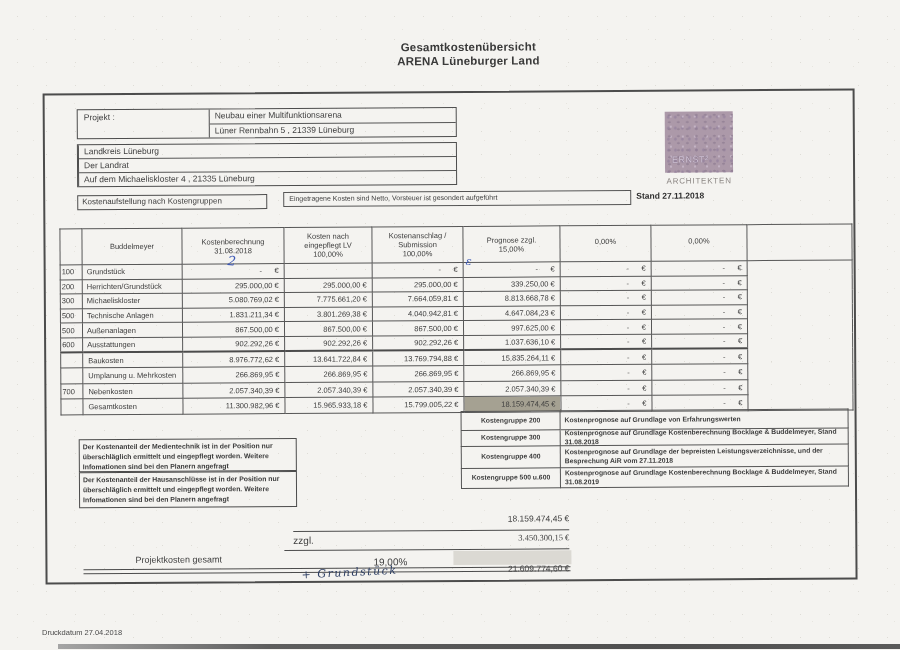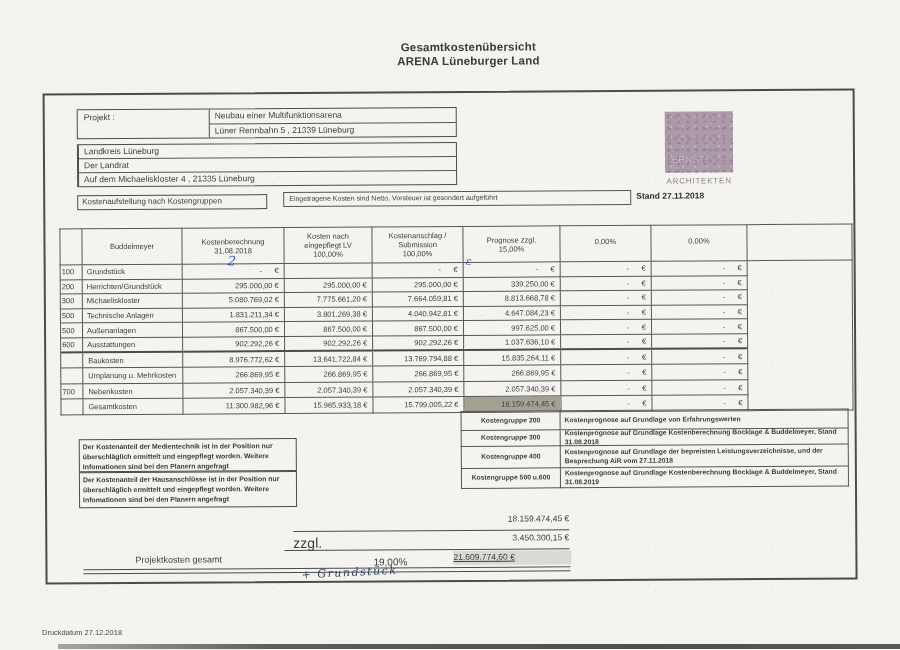--- a/index.html
+++ b/index.html
@@ -80,26 +80,26 @@
   .noteR .g{width:100px;border:1px solid #555;border-top:none;display:flex;align-items:center;justify-content:center;
         text-align:center;font-size:6.8px;font-weight:bold;box-sizing:border-box;line-height:1.2;}
   .noteR .row:first-child .g,.noteR .row:first-child .t{border-top:1px solid #555;}
   .noteR .t{flex:1;border:1px solid #555;border-top:none;border-left:none;padding:1px 4px;font-size:6.8px;font-weight:bold;
         box-sizing:border-box;line-height:1.3;display:flex;align-items:center;}
 
   
   .amt{font-size:8.5px;text-align:right;width:148px;}
   .net{left:420px;top:514px;}
   .rule1{left:292px;top:530px;width:276px;height:0;border-top:1.5px solid #4c4c4c;}
-  .vatl{left:292px;top:534px;font-size:14px;}
+  .vatl{left:292px;top:534px;font-size:10px;}
   .vatr{left:372px;top:556px;font-size:10px;text-align:right;}
-  .vata{left:420px;top:533px;}
+  .vata{left:420px;top:533px;font-family:Liberation Serif, serif;}
   .rule2{left:283px;top:549px;width:285px;height:0;border-top:1.5px solid #4c4c4c;}
   .gross{left:452px;top:551px;width:118px;height:14px;background:#dbd9d3;
-         font-size:8.5px;padding:1px 2px 0 0;box-sizing:border-box;text-decoration:underline;}
+         font-size:8.5px;text-align:right;padding:13px 2px 0 0;box-sizing:border-box;}
   .rule3{left:82px;top:567px;width:487px;height:3px;border-top:1.2px solid #4c4c4c;border-bottom:1.2px solid #4c4c4c;}
   .projlbl{left:86px;top:553px;font-size:9px;margin-left:48px;}
 
   .druck{left:42px;top:628px;font-size:7.5px;color:#4a4a4a;}
   .scanbar{left:58px;top:644px;width:842px;height:5px;
         background:linear-gradient(to right,#a5a5a5,#5e5e5e 25%,#4f4f4f 70%,#5a5a5a);}
 </style>
 </head>
 <body>
 
@@ -315,15 +315,15 @@
   <div class="abs vatr">19,00%</div>
   <div class="abs amt vata">3.450.300,15 €</div>
   <div class="abs rule2"></div>
   <div class="abs gross">21.609.774,60 €</div>
   <div class="abs projlbl">Projektkosten gesamt</div>
   <div class="abs rule3"></div>
   <div class="abs hand-note">+ Grundstück</div>
 
 </div>
 
-<div class="abs druck">Druckdatum 27.12.2018</div>
+<div class="abs druck">Druckdatum 27.04.2018</div>
 <div class="abs scanbar"></div>
 </div>
 
 </body></html>

